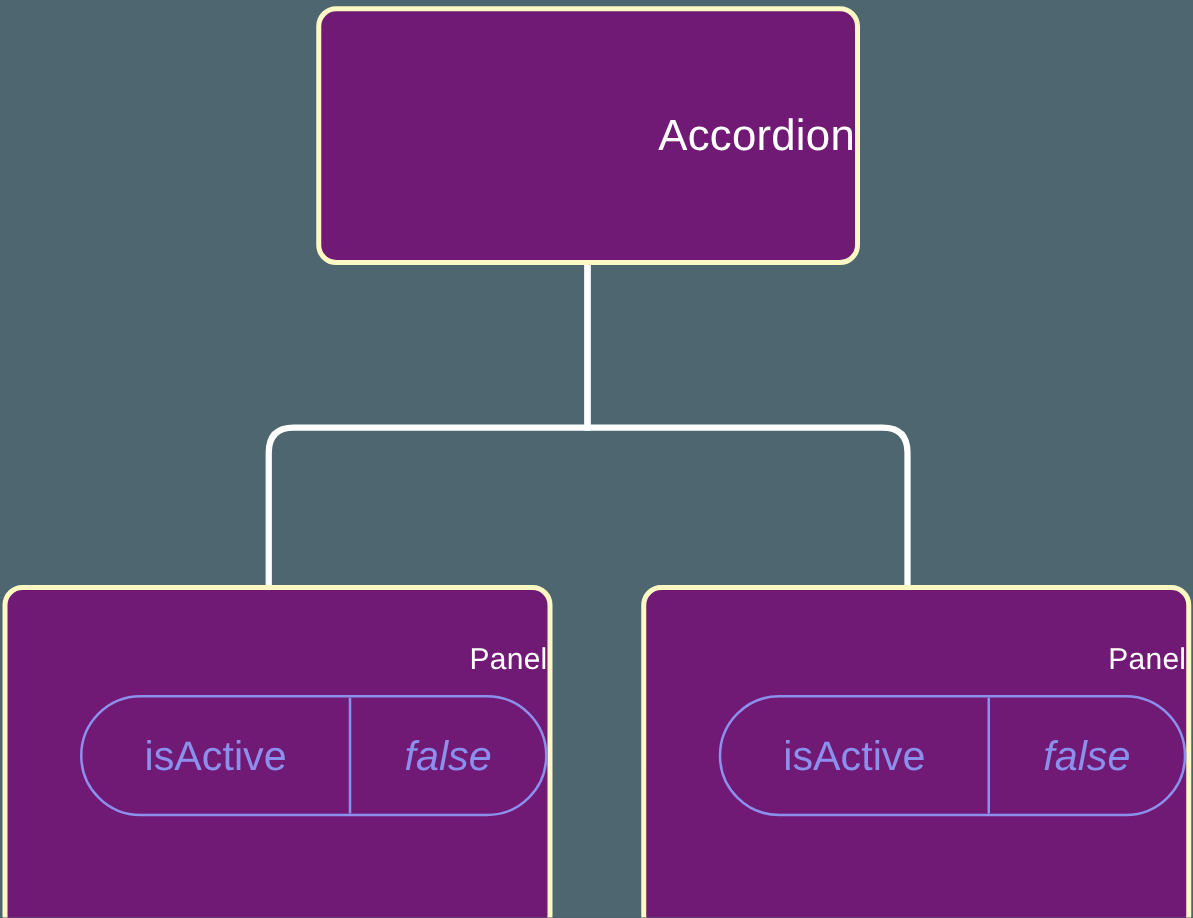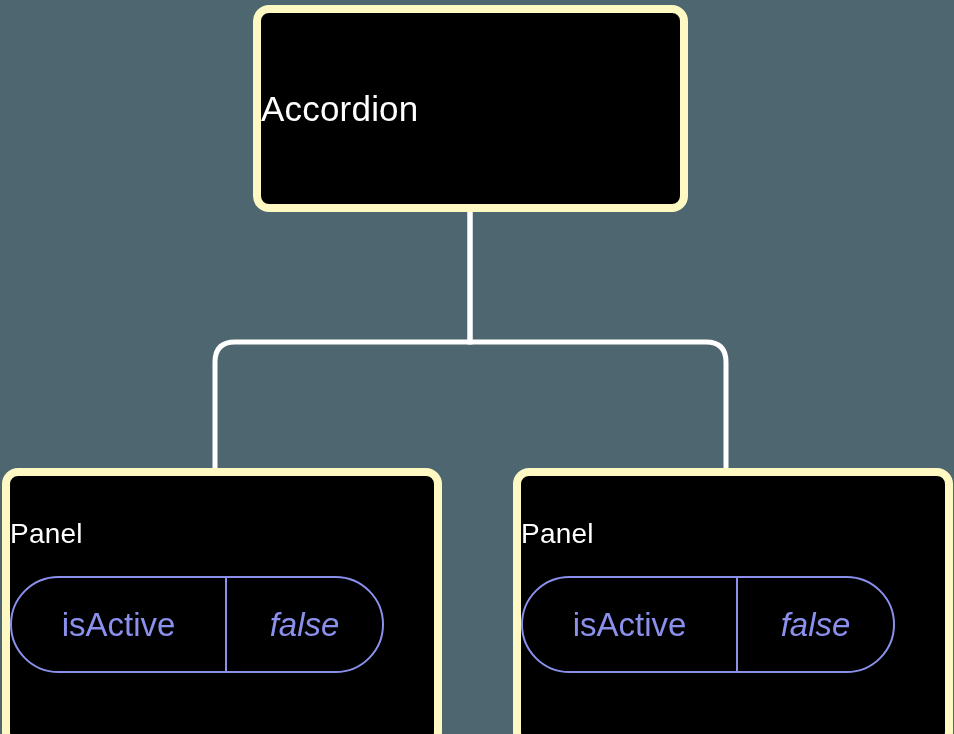--- a/index.html
+++ b/index.html
@@ -24,26 +24,26 @@
     position: absolute;
     left: 0;
     top: 0;
     width: 954px;
     height: 734px;
     pointer-events: none;
   }
   .node {
     position: absolute;
     box-sizing: border-box;
-    background: #000000;
-    border: 8px solid #fef9c3;
+    background: #701a75;
+    border: 4px solid #fef9c3;
     border-radius: 16px;
     display: flex;
     flex-direction: column;
-    align-items: flex-start;
+    align-items: flex-end;
     z-index: 2;
   }
   .node-root {
     left: 253px;
     top: 5px;
     width: 435px;
     height: 207px;
     justify-content: center;
   }
   .node-child-left {
@@ -55,32 +55,32 @@
   }
   .node-child-right {
     left: 513px;
     top: 468px;
     width: 440px;
     height: 280px;
     padding-top: 44px;
   }
   .node-title {
     color: #ffffff;
-    font-size: 28px;
+    font-size: 24px;
     font-weight: 400;
     letter-spacing: 0.2px;
     line-height: 1;
     text-align: center;
     white-space: nowrap;
   }
   .node-title-root {
     font-size: 35px;
   }
   .prop-pill {
-    margin-top: 28px;
+    margin-top: 16px;
     height: 97px;
     box-sizing: border-box;
     border: 2px solid #8b90ec;
     border-radius: 49px;
     display: flex;
     align-items: stretch;
     overflow: hidden;
   }
   .prop-cell {
     display: flex;

